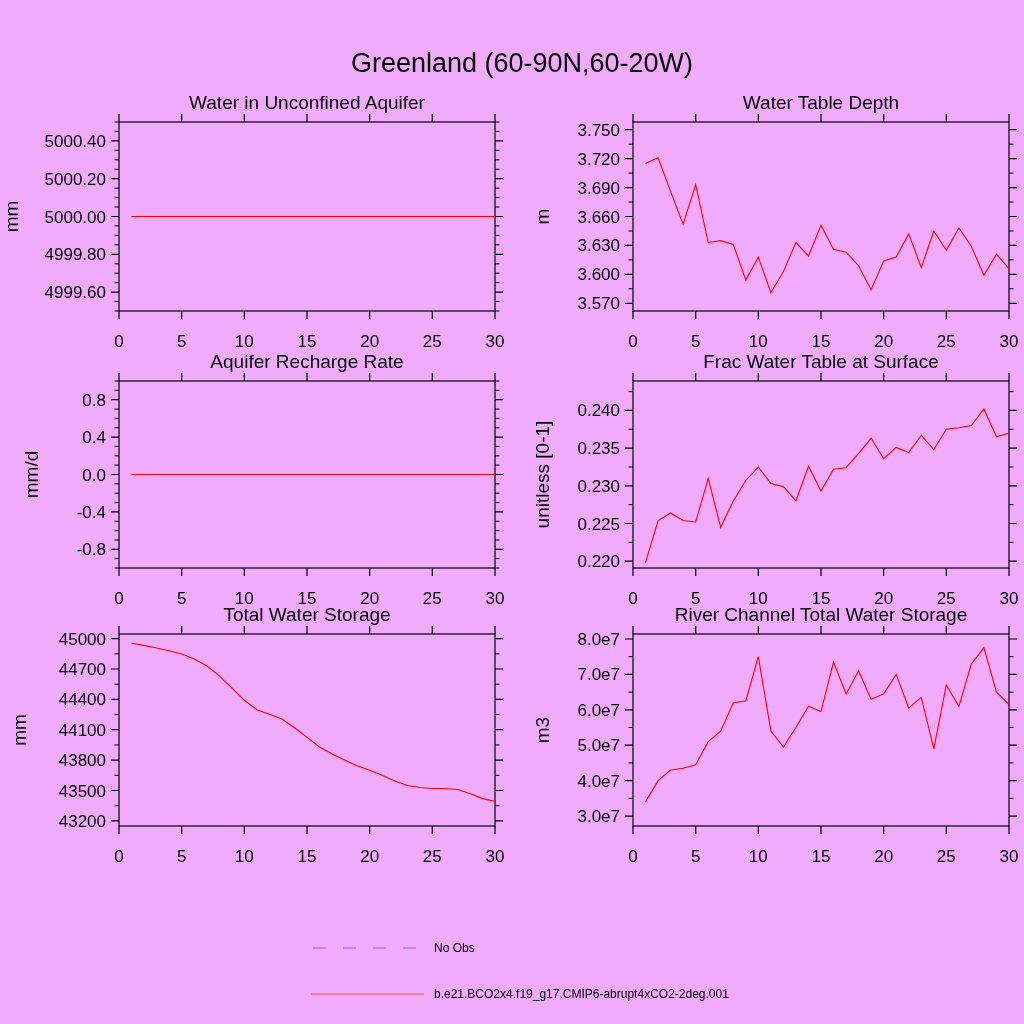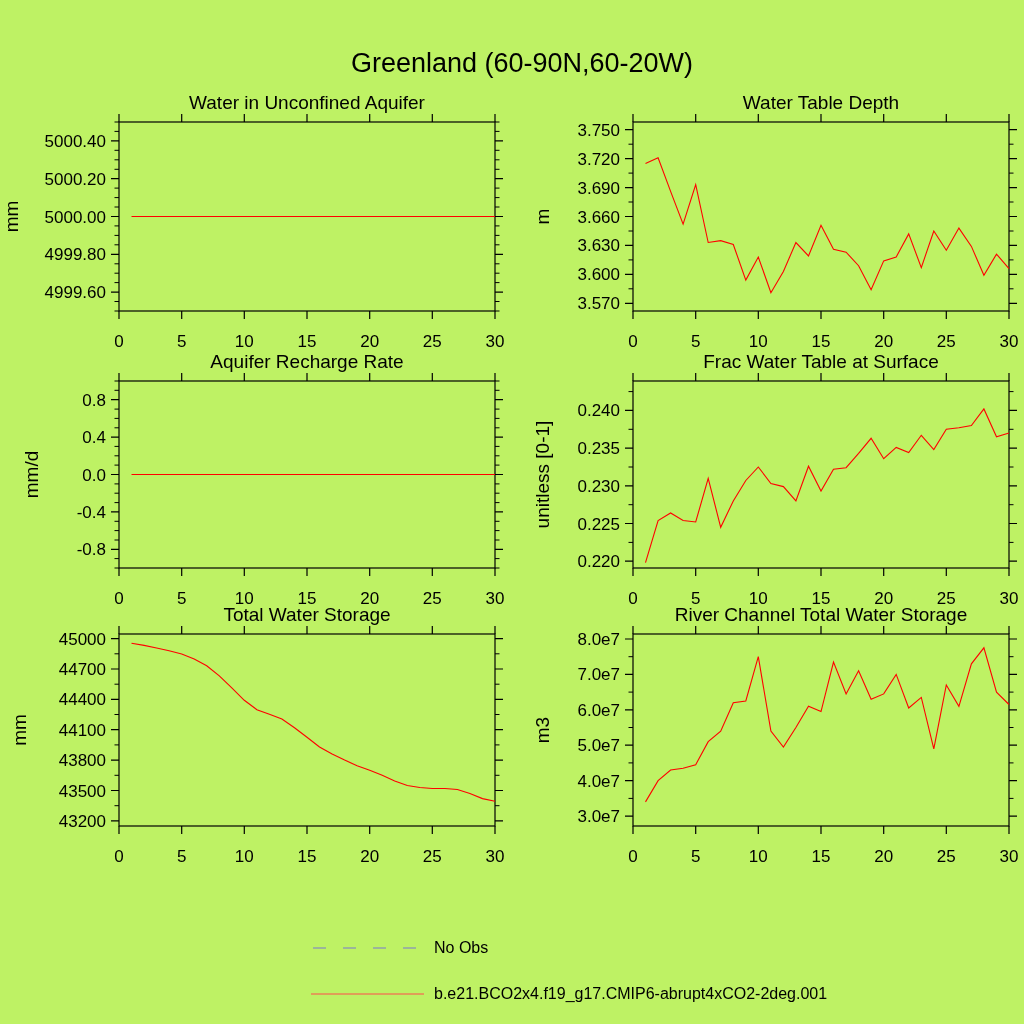--- a/index.html
+++ b/index.html
@@ -1,23 +1,23 @@
 <!DOCTYPE html>
 <html><head>
 <meta charset="utf-8">
 <style>
   html,body{margin:0;padding:0;background:#fff;}
   body{font-family:"Liberation Sans","DejaVu Sans",sans-serif;color:#000;}
-  #figure{position:relative;width:1024px;height:1024px;background:#bef264;overflow:hidden;}
+  #figure{position:relative;width:1024px;height:1024px;background:#f0abfc;overflow:hidden;}
   #figure-title{position:absolute;top:48px;left:0;width:1024px;box-sizing:border-box;padding-left:20px;
     text-align:center;font-size:27px;line-height:30px;white-space:nowrap;}
   #plots{position:absolute;top:0;left:0;}
   #plots text{font-family:"Liberation Sans","DejaVu Sans",sans-serif;fill:#000;}
   .legend-row{position:absolute;display:flex;align-items:center;height:14px;}
-  .legend-row .lbl{font-size:16px;margin-left:9px;white-space:nowrap;}
+  .legend-row .lbl{font-size:12px;margin-left:9px;white-space:nowrap;}
   .legend-row svg{display:block;}
   #legend-row-noobs{left:310px;top:941px;}
   #legend-row-model{left:308px;top:987px;text-align:center;}
 </style>
 </head>
 <body>
 
 <div id="figure">
   <div id="figure-title">Greenland (60-90N,60-20W)</div>
 

